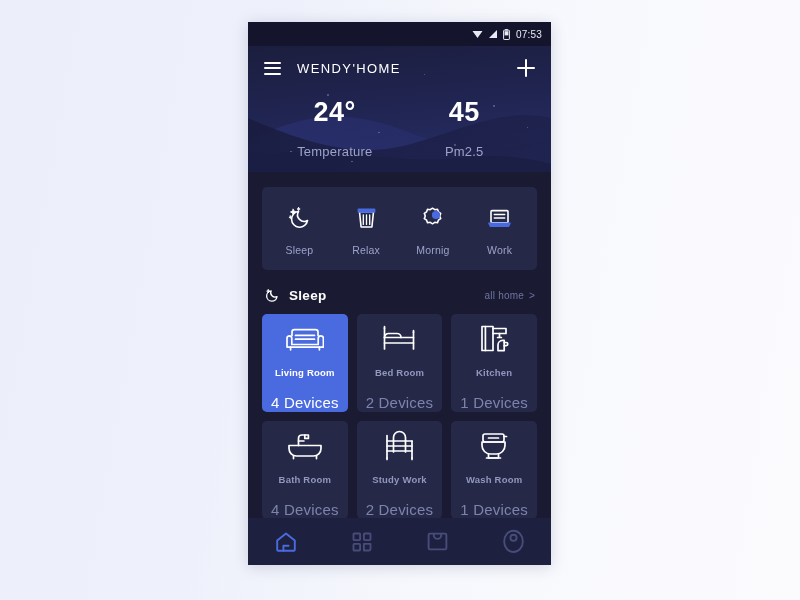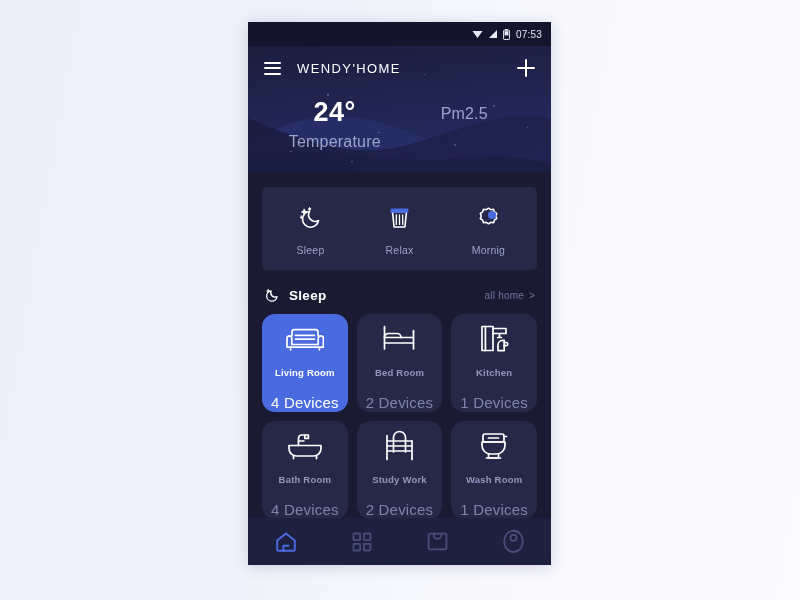--- a/index.html
+++ b/index.html
@@ -87,22 +87,22 @@
   .metric { flex: 1; text-align: center; }
   .metric-val {
     color: #ffffff;
     font-size: 27px;
     font-weight: bold;
     letter-spacing: .5px;
     line-height: 1.05;
   }
   .metric-lbl {
     color: #9ba3c8;
-    font-size: 16px;
-    margin-top: 7px;
+    font-size: 13px;
+    margin-top: 18px;
     letter-spacing: .2px;
     text-align: center;
   }
   .metric:first-child { margin-left: 22px; }
   .metric:last-child  { margin-right: 22px; }
 
   
   .modes {
     margin: 15px 14px 0 14px;
     background: #262848;
@@ -133,21 +133,21 @@
 
   
   .rooms {
     margin: 11px 14px 0 14px;
     display: grid;
     grid-template-columns: repeat(3, 1fr);
     gap: 9px;
   }
   .room {
     background: #262848;
-    border-radius: 13px;
+    border-radius: 5px;
     height: 98px;
     display: flex; flex-direction: column;
     align-items: center; justify-content: center;
     cursor: pointer;
   }
   .room.active { background: #4a6ae0; }
   .room-ico { height: 40px; display: flex; align-items: flex-end; justify-content: center; }
   .room-name { font-size: 9.5px; font-weight: bold; color: #9197bd; margin-top: 12px; letter-spacing: .2px; }
   .room-dev  { font-size: 15px; color: #7d84ac; margin-top: 16px; letter-spacing: .2px; }
   .room.active .room-name, .room.active .room-dev { color: #ffffff; }
@@ -218,20 +218,21 @@
       <div class="brand">WENDY'HOME</div>
       <div class="plus-btn"></div>
     </div>
 
     <div class="metrics">
       <div class="metric">
         <div class="metric-val">24°</div>
         <div class="metric-lbl">Temperature</div>
       </div>
       <div class="metric">
+        <div class="metric-val">45</div>
         <div class="metric-lbl">Pm2.5</div>
       </div>
     </div>
   </div>
 
   <div class="modes">
 
     <div class="mode">
       <div class="mode-ico">
         <svg width="27" height="27" viewBox="0 0 27 27" fill="none" stroke="#ffffff" stroke-width="1.6" stroke-linecap="round" stroke-linejoin="round">
@@ -258,20 +259,30 @@
     <div class="mode">
       <div class="mode-ico">
         <svg width="27" height="27" viewBox="0 0 27 27" fill="none" stroke="#ffffff" stroke-width="1.6" stroke-linejoin="round">
           <path d="M13.5 3.2 l2.3 1.5 2.7 -.5 .9 2.6 2.3 1.6 -1 2.6 1 2.6 -2.3 1.6 -.9 2.6 -2.7 -.5 -2.3 1.5 -2.3 -1.5 -2.7 .5 -.9 -2.6 -2.3 -1.6 1 -2.6 -1 -2.6 2.3 -1.6 .9 -2.6 2.7 .5 Z"></path>
           <circle cx="17" cy="10" r="3.3" fill="#4a6ae0" stroke="#4a6ae0"></circle>
         </svg>
       </div>
       <div class="mode-lbl">Mornig</div>
     </div>
 
+    <div class="mode">
+      <div class="mode-ico">
+        <svg width="27" height="27" viewBox="0 0 27 27" fill="none" stroke="#ffffff" stroke-width="1.6" stroke-linecap="round" stroke-linejoin="round">
+          <rect x="5" y="5.6" width="17" height="12.2" rx="1"></rect>
+          <path d="M8.3 9.5 h10.4 M8.3 13 h10.4" stroke-width="1.5"></path>
+          <path d="M3 18.2 h21 l-1.4 3 h-18.2 Z" fill="#4a6ae0" stroke="#4a6ae0"></path>
+        </svg>
+      </div>
+      <div class="mode-lbl">Work</div>
+    </div>
   </div>
 
   <div class="section">
     <div class="section-ico">
       <svg width="16" height="16" viewBox="0 0 16 16" fill="none" stroke="#ffffff" stroke-width="1.3" stroke-linecap="round" stroke-linejoin="round">
         <path d="M13 9.6 A5.2 5.2 0 1 1 7.2 3.8 A4.3 4.3 0 0 0 13 9.6 Z"></path>
         <path d="M4.3 2.4 l.6 1.2 1.2 .6 -1.2 .6 -.6 1.2 -.6 -1.2 -1.2 -.6 1.2 -.6 Z" fill="#ffffff" stroke-width="0.6"></path>
       </svg>
     </div>
     <div class="section-title">Sleep</div>

